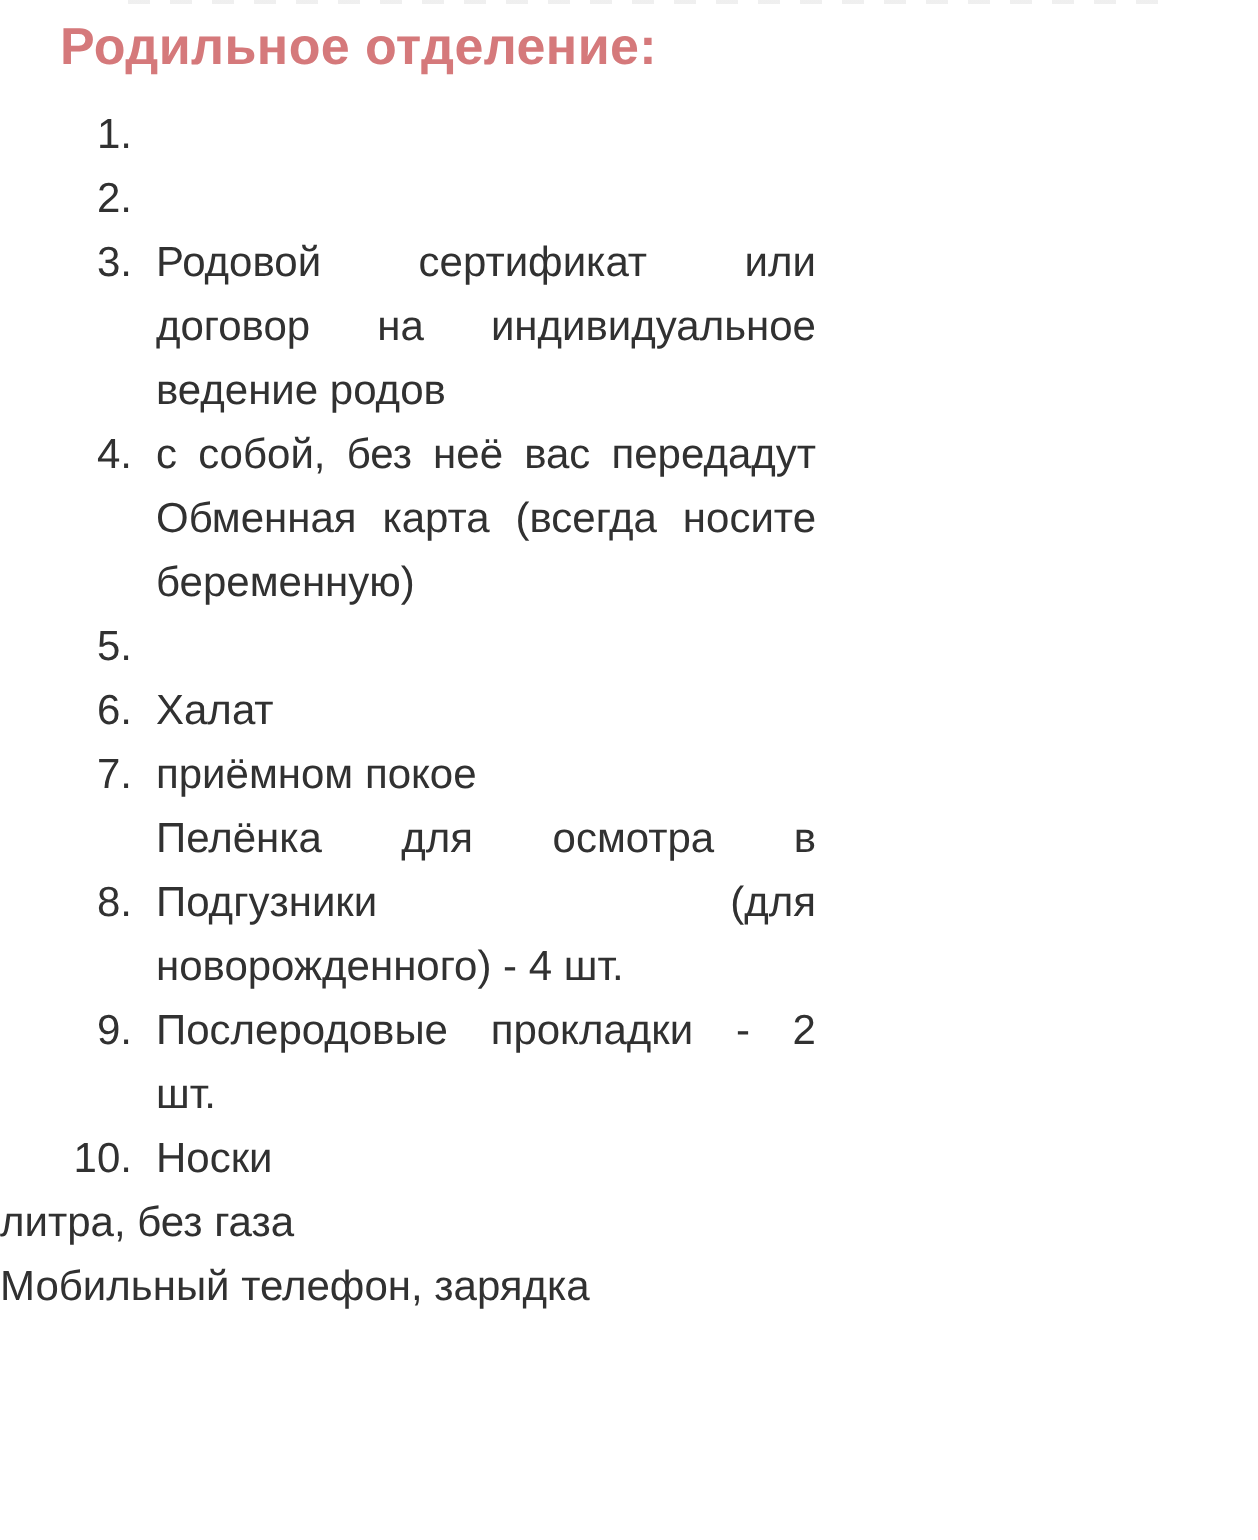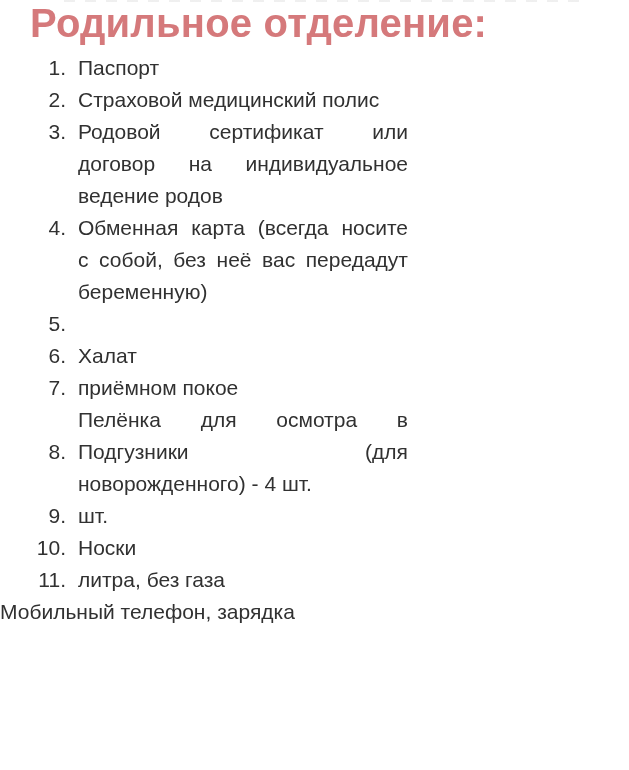--- a/index.html
+++ b/index.html
@@ -27,21 +27,21 @@
     height: 2px;
     background: repeating-linear-gradient(
       90deg,
       rgba(0,0,0,0.10) 0px, rgba(0,0,0,0.10) 11px,
       rgba(0,0,0,0.00) 11px, rgba(0,0,0,0.00) 21px
     );
     opacity: 0.6;
   }
   .title {
     margin: 5px 0 0 30px;
-    font-size: 40px;
+    font-size: 26px;
     line-height: 36px;
     font-weight: 700;
     letter-spacing: 0.2px;
     color: var(--accent);
   }
   .checklist {
     margin: 11px 0 0 0;
     padding: 0;
     list-style: none;
     font-size: 21px;
@@ -66,43 +66,37 @@
 </style>
 </head>
 <body>
 
 <div class="page">
   <div class="clipped-top"></div>
   <h1 class="title">Родильное отделение:</h1>
   <ol class="checklist">
       <li class="item">
         <span class="num">1.</span>
-        <div class="lines">
-          <div class="line last">Паспорт</div>
-        </div>
       </li>
       <li class="item">
         <span class="num">2.</span>
-        <div class="lines">
-          <div class="line last">Страховой медицинский полис</div>
-        </div>
       </li>
       <li class="item">
         <span class="num">3.</span>
         <div class="lines">
           <div class="line">Родовой сертификат или</div>
           <div class="line">договор на индивидуальное</div>
           <div class="line last">ведение родов</div>
         </div>
       </li>
       <li class="item">
         <span class="num">4.</span>
         <div class="lines">
+          <div class="line">с собой, без неё вас передадут</div>
           <div class="line">Обменная карта (всегда носите</div>
-          <div class="line">с собой, без неё вас передадут</div>
           <div class="line last">беременную)</div>
         </div>
       </li>
       <li class="item">
         <span class="num">5.</span>
       </li>
       <li class="item">
         <span class="num">6.</span>
         <div class="lines">
           <div class="line last">Халат</div>
@@ -118,31 +112,31 @@
       <li class="item">
         <span class="num">8.</span>
         <div class="lines">
           <div class="line">Подгузники (для</div>
           <div class="line last">новорожденного) - 4 шт.</div>
         </div>
       </li>
       <li class="item">
         <span class="num">9.</span>
         <div class="lines">
+          <div class="line">Послеродовые прокладки - 2</div>
           <div class="line last">шт.</div>
         </div>
       </li>
       <li class="item">
         <span class="num">10.</span>
         <div class="lines">
           <div class="line last">Носки</div>
         </div>
       </li>
       <li class="item">
-        <span class="num">11.</span>
         <div class="lines">
           <div class="line last">литра, без газа</div>
         </div>
       </li>
       <li class="item">
         <div class="lines">
           <div class="line last">Мобильный телефон, зарядка</div>
         </div>
       </li>
     </ol>

